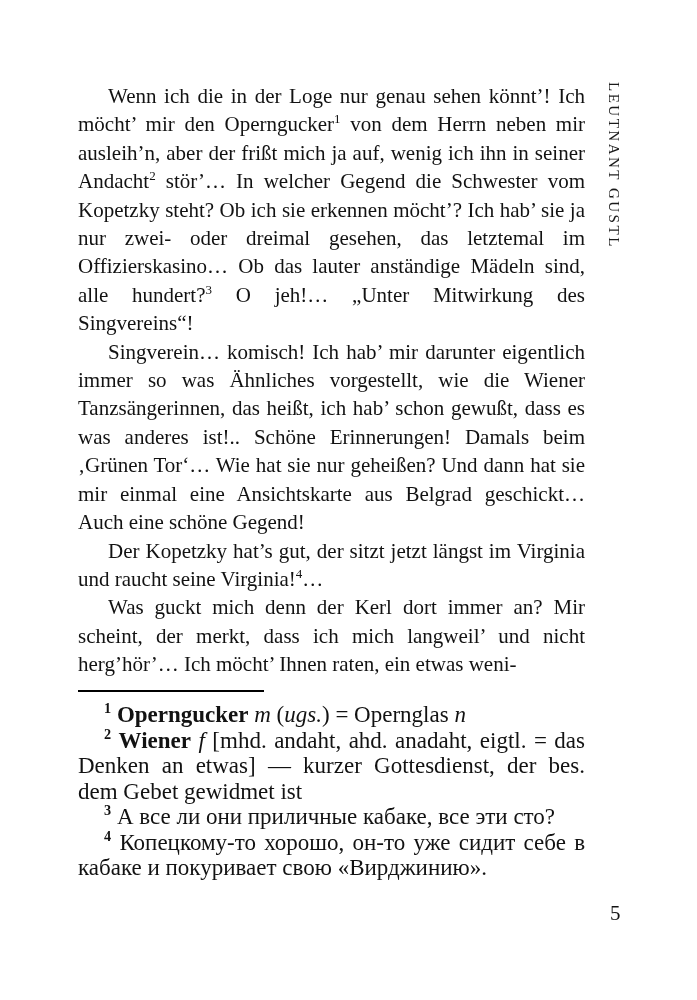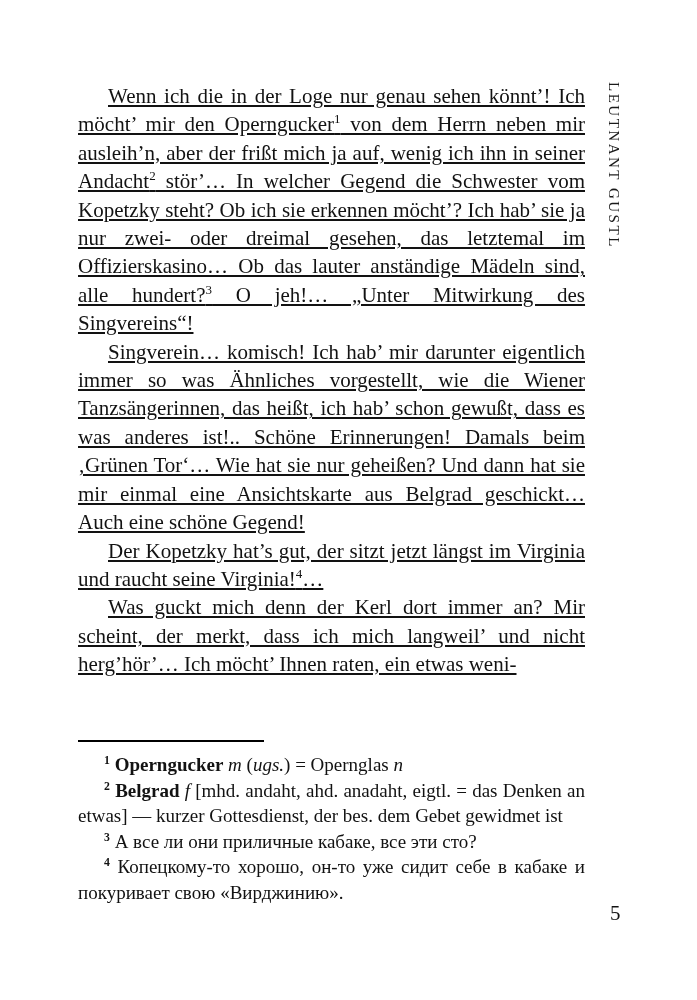--- a/index.html
+++ b/index.html
@@ -21,21 +21,20 @@
     left: 78px;
     top: 82px;
     width: 507px;
     font-size: 21px;
     line-height: 28.4px;
     text-align: justify;
   }
   .para {
     margin: 0;
     text-indent: 30px;
-    text-decoration: underline;
   }
   sup {
     font-size: 62%;
     line-height: 0;
     vertical-align: super;
   }
   .b { font-weight: bold; }
   .i { font-style: italic; }
   .margin-title {
     position: absolute;
@@ -43,23 +42,23 @@
     top: 82px;
     writing-mode: vertical-rl;
     font-size: 15px;
     letter-spacing: 2.5px;
     color: #1a1a1a;
     white-space: nowrap;
   }
   .footnotes {
     position: absolute;
     left: 78px;
-    top: 740px;
+    top: 690px;
     width: 507px;
-    font-size: 19px;
+    font-size: 23px;
     line-height: 25.5px;
     text-align: justify;
   }
   .fn-rule {
     border: none;
     border-top: 2px solid #000000;
     width: 186px;
     margin: 0 0 10px 0;
   }
   .footnote {
@@ -85,21 +84,21 @@
       <p class="para"><span>Wenn ich die in der Loge nur genau sehen könnt’! Ich möcht’ mir den Operngucker</span><sup>1</sup><span> von dem Herrn neben mir ausleih’n, aber der frißt mich ja auf, wenig ich ihn in seiner Andacht</span><sup>2</sup><span> stör’… In welcher Gegend die Schwester vom Kopetzky steht? Ob ich sie erkennen möcht’? Ich hab’ sie ja nur zwei- oder dreimal gesehen, das letztemal im Offizierskasino… Ob das lauter anständige Mädeln sind, alle hundert?</span><sup>3</sup><span> O jeh!… „Unter Mitwirkung des Singvereins“!</span></p>
       <p class="para"><span>Singverein… komisch! Ich hab’ mir darunter eigentlich immer so was Ähnliches vorgestellt, wie die Wiener Tanzsängerinnen, das heißt, ich hab’ schon gewußt, dass es was anderes ist!.. Schöne Erinnerungen! Damals beim ‚Grünen Tor‘… Wie hat sie nur geheißen? Und dann hat sie mir einmal eine Ansichtskarte aus Belgrad geschickt… Auch eine schöne Gegend!</span></p>
       <p class="para"><span>Der Kopetzky hat’s gut, der sitzt jetzt längst im Virginia und raucht seine Virginia!</span><sup>4</sup><span>…</span></p>
       <p class="para"><span>Was guckt mich denn der Kerl dort immer an? Mir scheint, der merkt, dass ich mich langweil’ und nicht herg’hör’… Ich möcht’ Ihnen raten, ein etwas weni-</span></p>
     </div>
 
   <div class="footnotes">
     <hr class="fn-rule">
     <div>
         <p class="footnote"><sup class="b">1</sup><span> </span><span class="b">Operngucker</span><span> </span><span class="i">m</span><span> (</span><span class="i">ugs.</span><span>) = Opernglas </span><span class="i">n</span></p>
-        <p class="footnote"><sup class="b">2</sup><span> </span><span class="b">Belgrad</span><span> </span><span class="i">f</span><span> [mhd. andaht, ahd. anadaht, eigtl. = das Denken an etwas] — kurzer Gottesdienst, der bes. dem Gebet gewidmet ist</span></p>
+        <p class="footnote"><sup class="b">2</sup><span> </span><span class="b">Wiener</span><span> </span><span class="i">f</span><span> [mhd. andaht, ahd. anadaht, eigtl. = das Denken an etwas] — kurzer Gottesdienst, der bes. dem Gebet gewidmet ist</span></p>
         <p class="footnote"><sup class="b">3</sup><span> А все ли они приличные кабаке, все эти сто?</span></p>
         <p class="footnote"><sup class="b">4</sup><span> Копецкому-то хорошо, он-то уже сидит себе в кабаке и покуривает свою «Вирджинию».</span></p>
       </div>
   </div>
 
   <div class="page-number">5</div>
 
 </div>
 
 </body></html>

